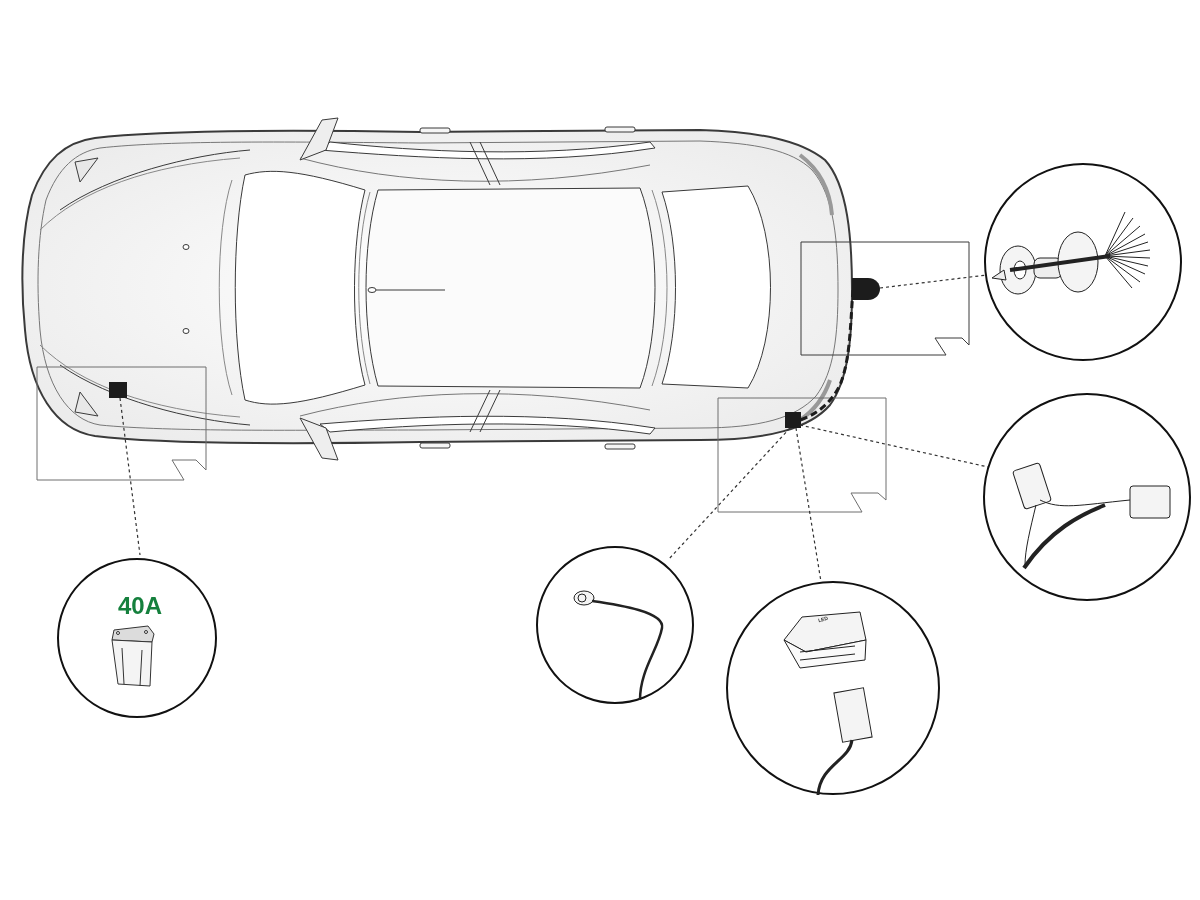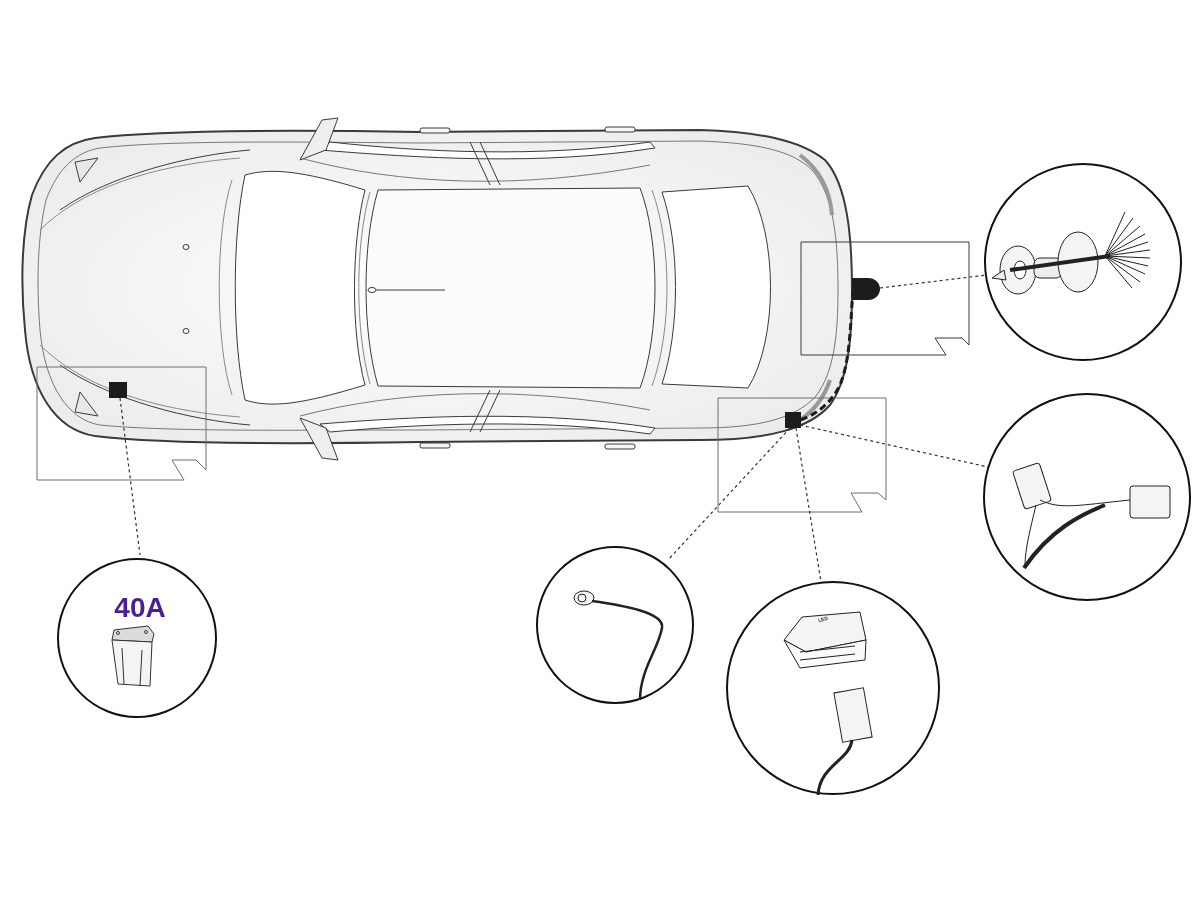--- a/index.html
+++ b/index.html
@@ -1,18 +1,18 @@
 <!DOCTYPE html>
 <html><head>
 <meta charset="utf-8">
 <style>
   html, body { margin: 0; padding: 0; background: #ffffff; }
   body { width: 1200px; height: 900px; position: relative; overflow: hidden; font-family: "Liberation Sans", sans-serif; }
   #stage { position: absolute; left: 0; top: 0; width: 1200px; height: 900px; }
-  .fuse-label { position: absolute; left: 103px; top: 592px; width: 74px; text-align: center; font-family: "Liberation Sans", sans-serif; font-weight: bold; font-size: 28px; color: #4c1d95; }
+  .fuse-label { position: absolute; left: 103px; top: 592px; width: 74px; text-align: center; font-family: "Liberation Sans", sans-serif; font-weight: bold; font-size: 24px; color: #15803d; }
   .module-label { position: absolute; left: 818px; top: 616px; font-family: "Liberation Sans", sans-serif; font-weight: bold; font-size: 5px; color: #333; transform: rotate(-14deg); }
 </style>
 </head>
 <body>
 
 <svg id="stage" viewBox="0 0 1200 900" xmlns="http://www.w3.org/2000/svg">
   <defs>
     <radialGradient id="bodyGrad" cx="50%" cy="50%" r="60%">
       <stop offset="0%" stop-color="#ffffff"></stop>
       <stop offset="100%" stop-color="#ececec"></stop>

